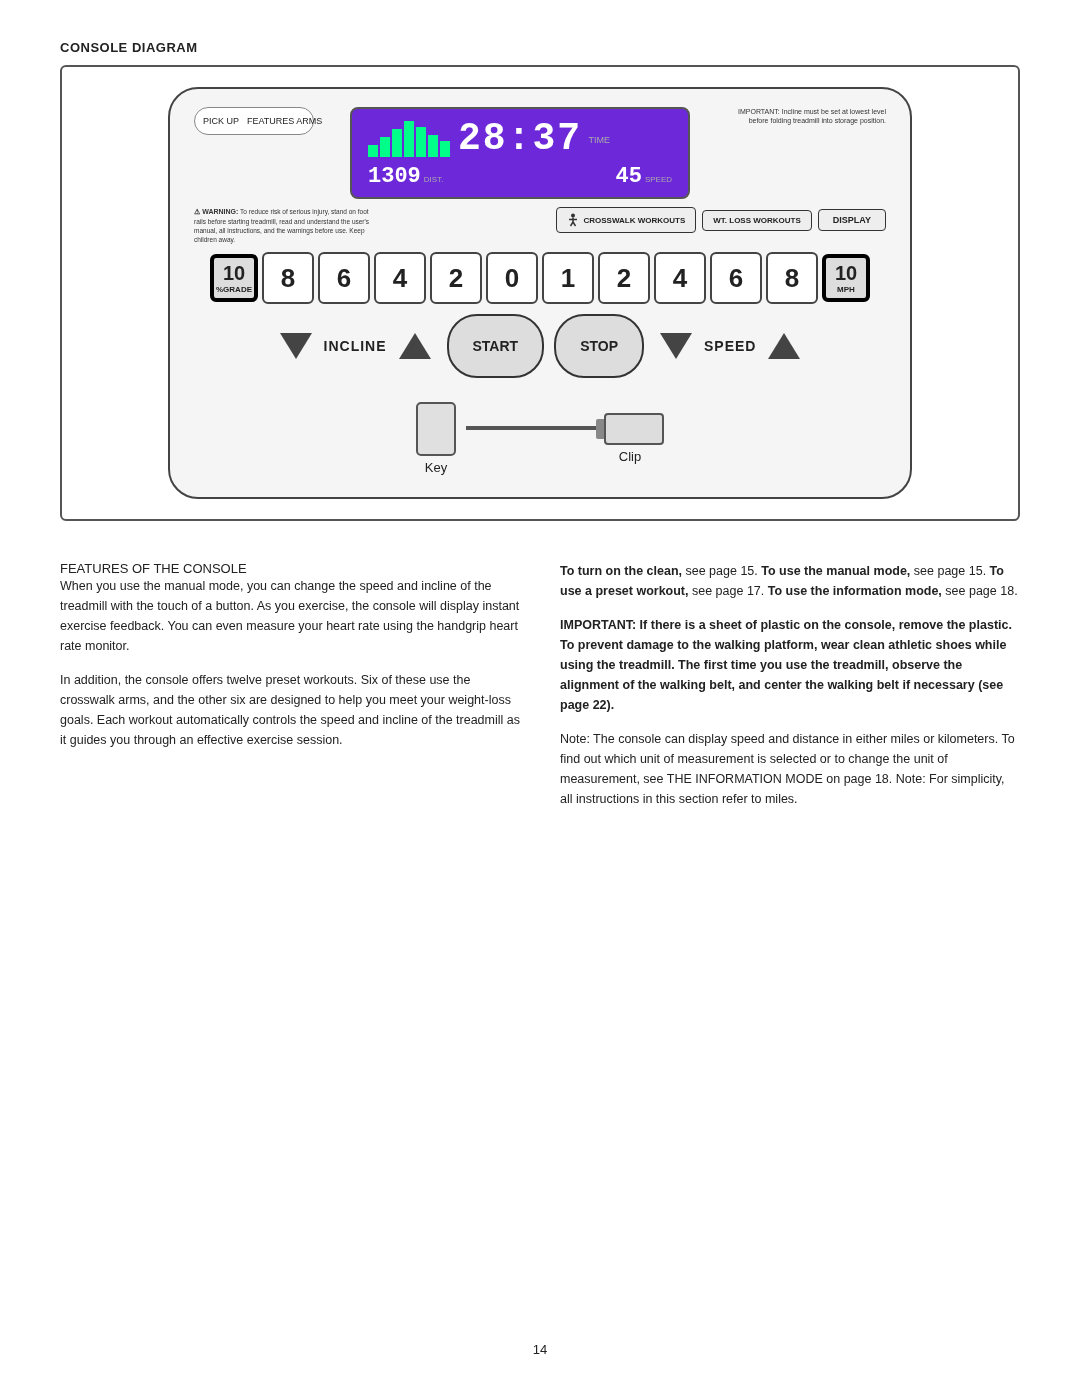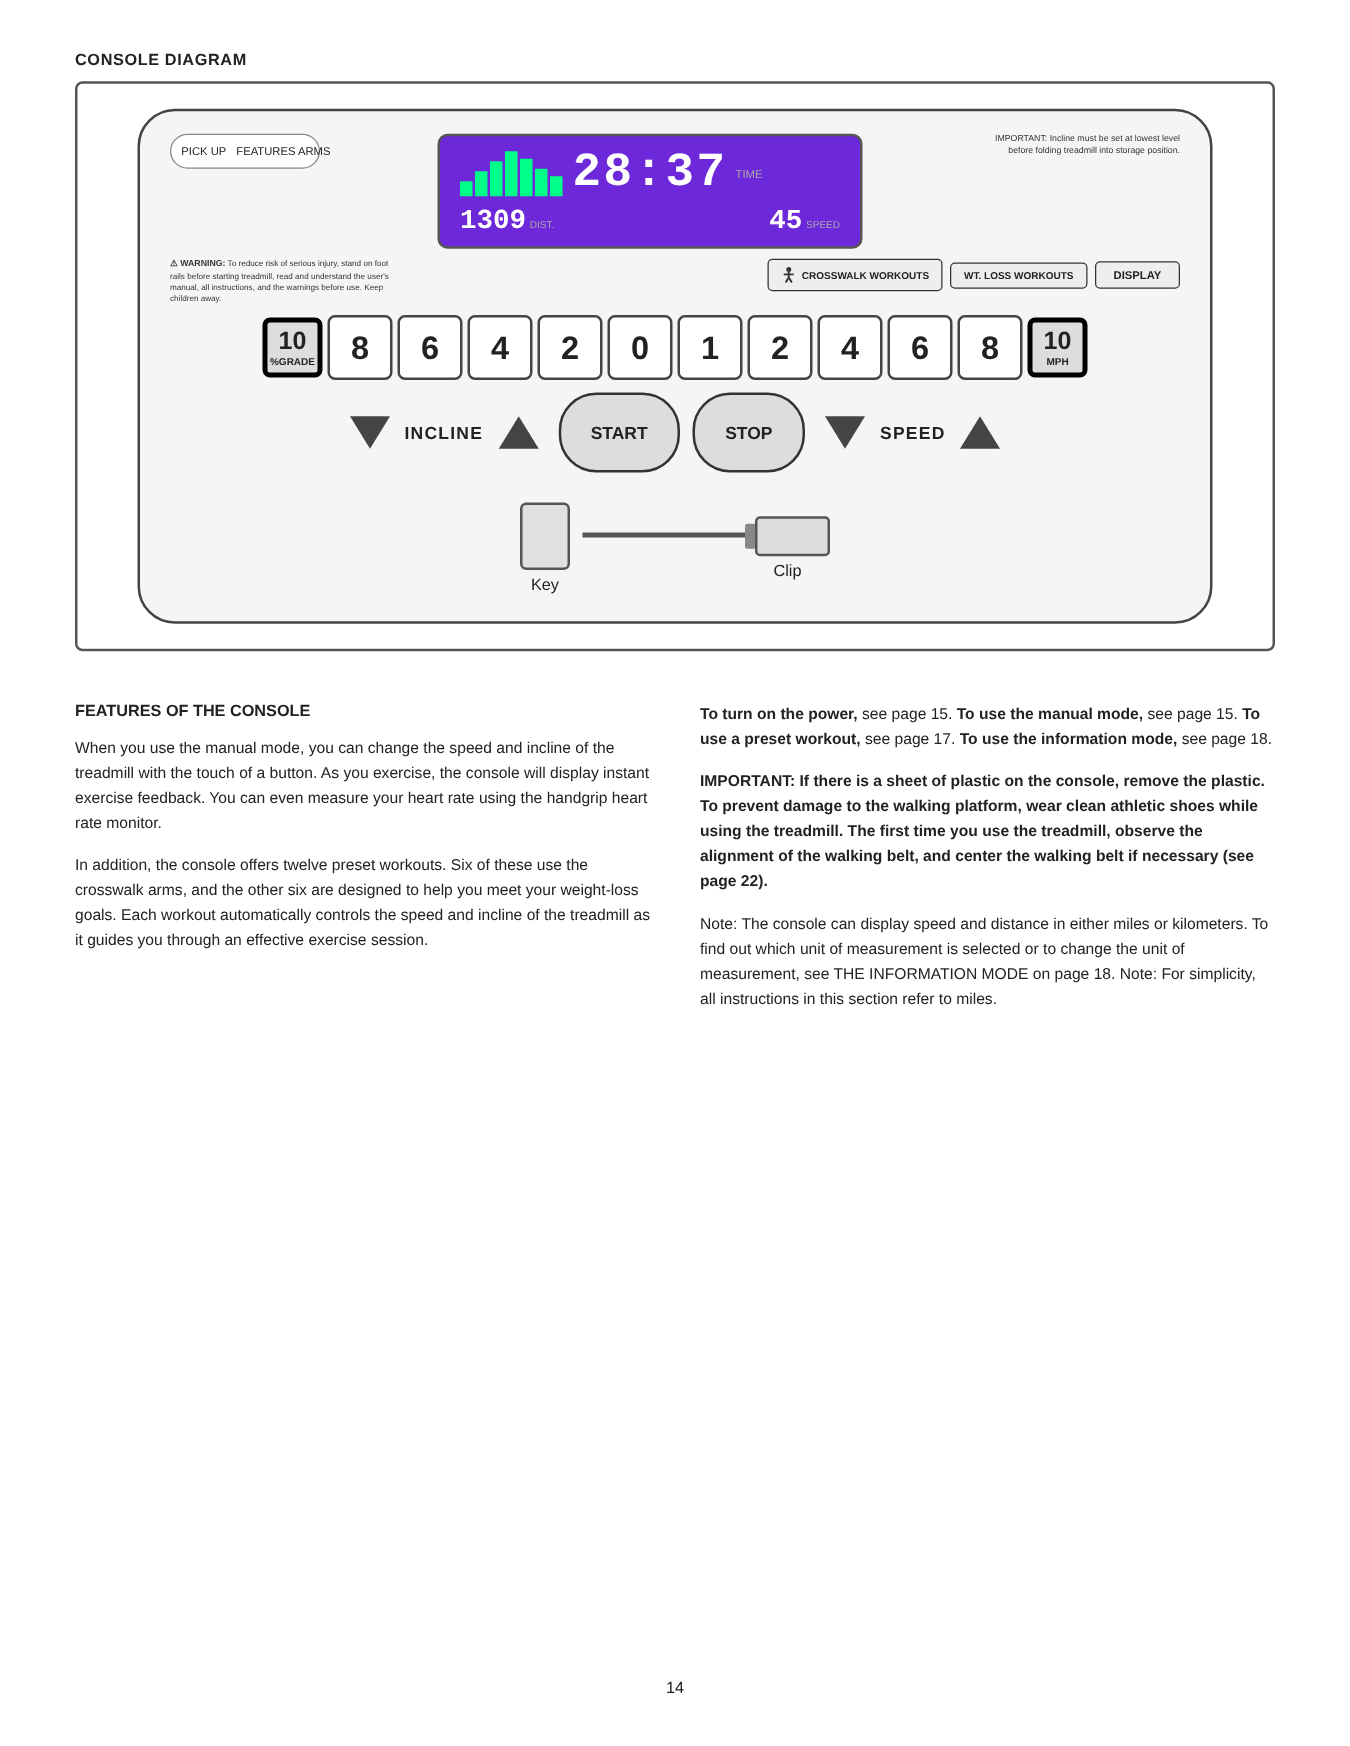--- a/index.html
+++ b/index.html
@@ -38,21 +38,21 @@
       position: relative;
     }
 
     
     .console-face {
       border: 2px solid #444;
       border-radius: 30px;
       padding: 18px 24px 22px;
       background: #f5f5f5;
       position: relative;
-      width: 860px;
+      width: 744px;
       margin: 0 auto;
     }
 
     
     .console-top-row {
       display: flex;
       align-items: flex-start;
       justify-content: space-between;
       margin-bottom: 8px;
     }
@@ -300,23 +300,22 @@
       display: flex;
       gap: 40px;
       margin-top: 10px;
     }
 
     .content-col {
       flex: 1;
     }
 
     .features-title {
-      font-weight: bold;
+      font-weight: normal;
       font-size: 13px;
-      margin-bottom: 12px;
       text-transform: uppercase;
     }
 
     .body-text {
       font-size: 12.5px;
       line-height: 1.6;
       margin-bottom: 14px;
       text-align: left;
     }
 
@@ -482,21 +481,21 @@
   <div class="content-row">
 
     <div class="content-col">
       <div class="features-title">FEATURES OF THE CONSOLE</div>
       <p class="body-text">When you use the manual mode, you can change the speed and incline of the treadmill with the touch of a button. As you exercise, the console will display instant exercise feedback. You can even measure your heart rate using the handgrip heart rate monitor.</p>
       <p class="body-text">In addition, the console offers twelve preset workouts. Six of these use the crosswalk arms, and the other six are designed to help you meet your weight-loss goals. Each workout automatically controls the speed and incline of the treadmill as it guides you through an effective exercise session.</p>
     </div>
 
     <div class="content-col">
       <p class="body-text">
-        <b>To turn on the power,</b> see page 15.
+        <b>To turn on the clean,</b> see page 15.
         <b>To use the manual mode,</b> see page 15.
         <b>To use a preset workout,</b> see page 17.
         <b>To use the information mode,</b> see page 18.
       </p>
       <p class="body-text">
         <b>IMPORTANT: If there is a sheet of plastic on the console, remove the plastic. To prevent damage to the walking platform, wear clean athletic shoes while using the treadmill. The first time you use the treadmill, observe the alignment of the walking belt, and center the walking belt if necessary (see page 22).</b>
       </p>
       <p class="body-text">Note: The console can display speed and distance in either miles or kilometers. To find out which unit of measurement is selected or to change the unit of measurement, see THE INFORMATION MODE on page 18. Note: For simplicity, all instructions in this section refer to miles.</p>
     </div>
   </div>

